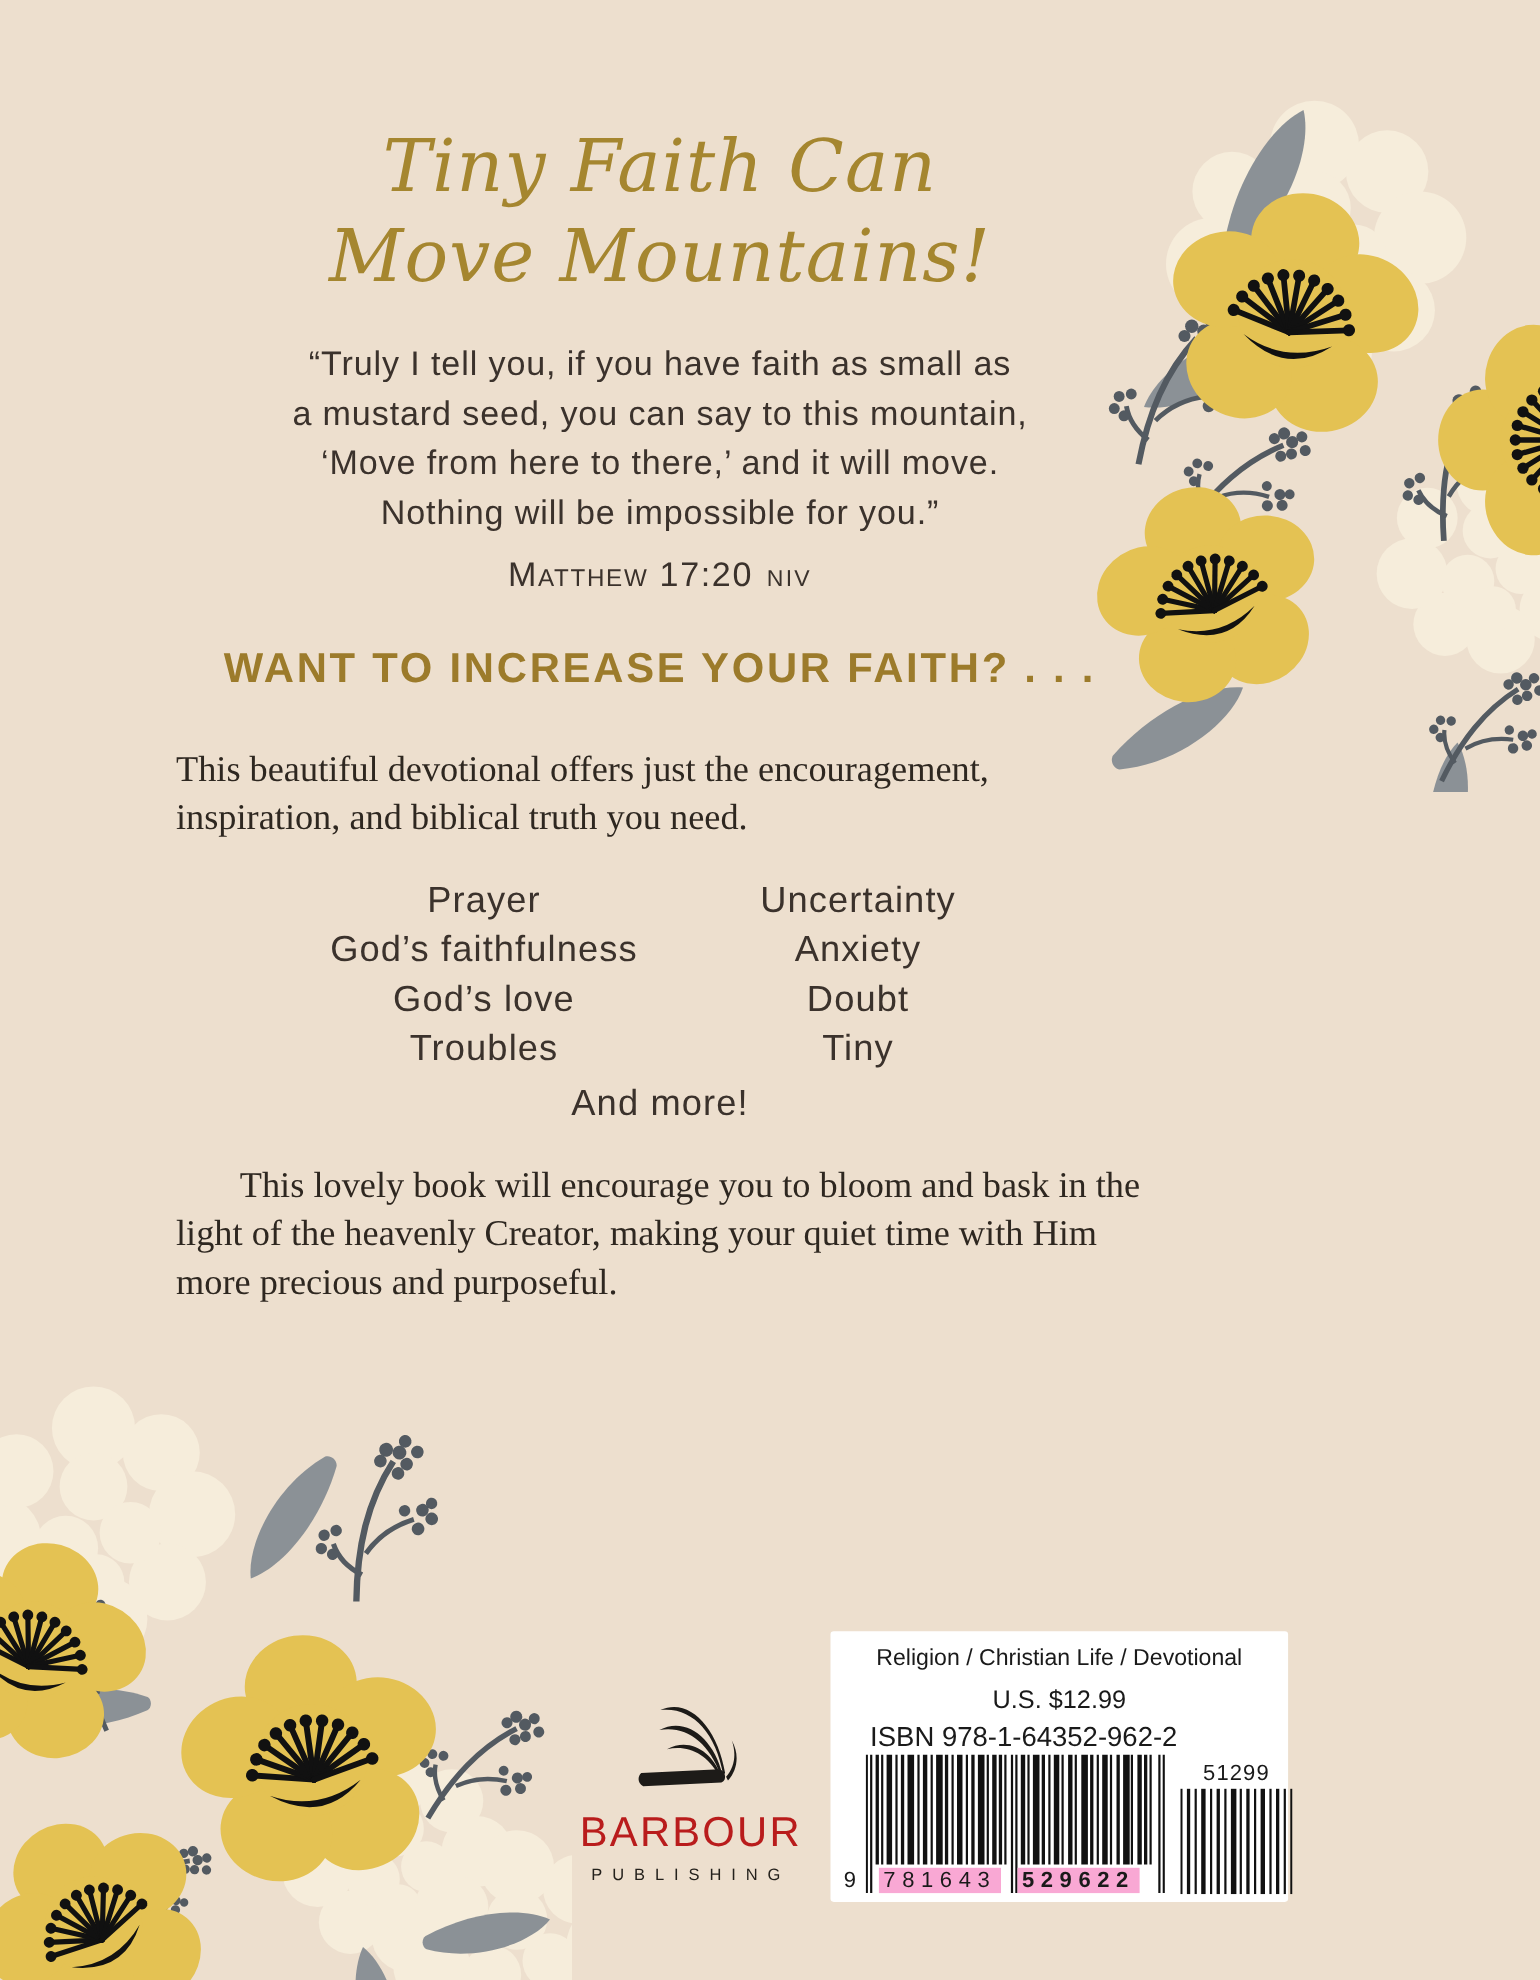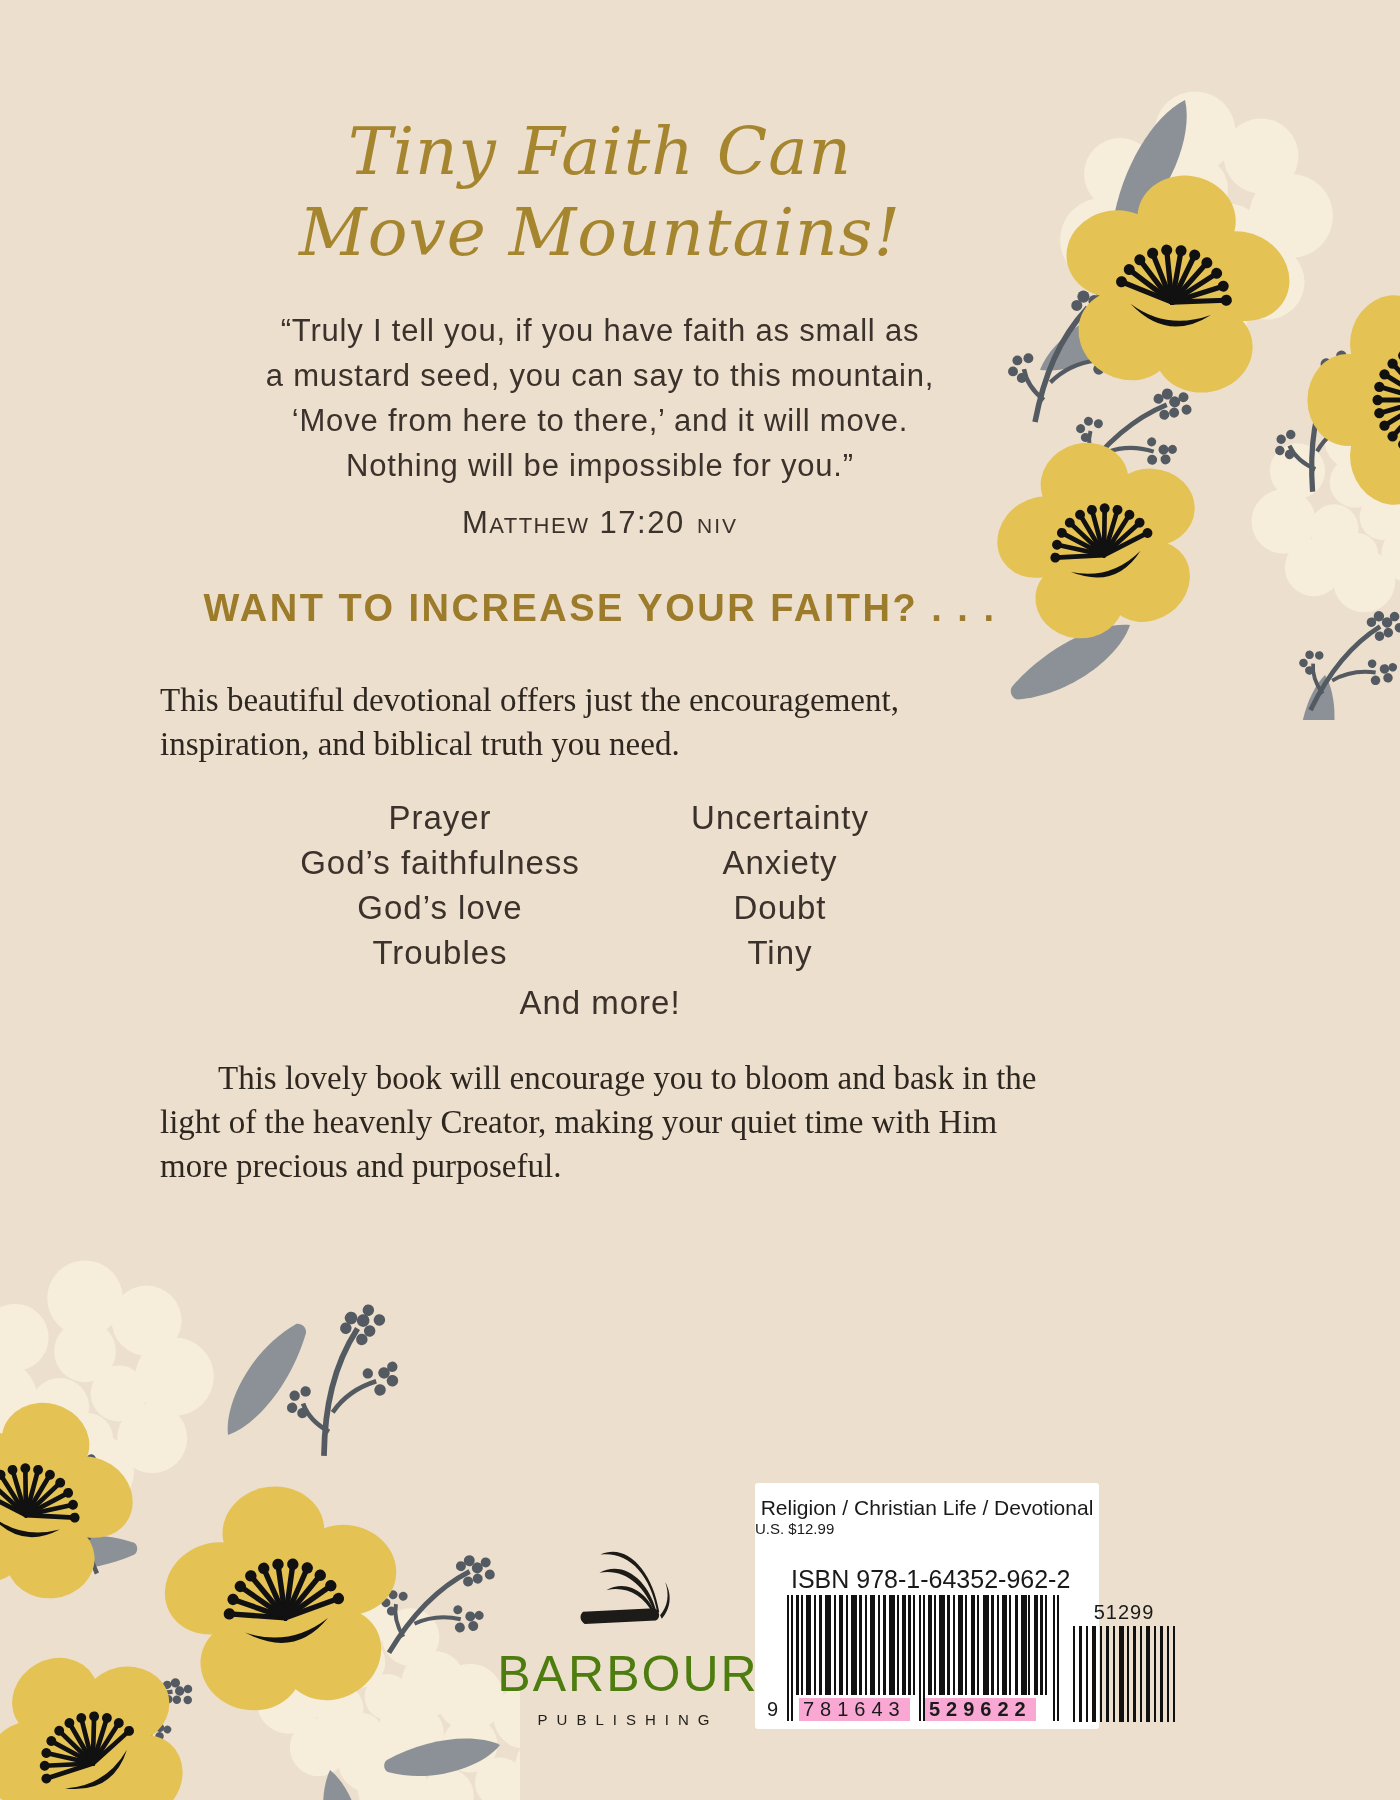--- a/index.html
+++ b/index.html
@@ -51,29 +51,29 @@
   .t-left{width:380px;}
   .t-right{width:280px;margin-left:10px;}
   .t-item{display:block;}
   .topics-more{
     margin-top:8px;text-align:center;
     font-size:33px;letter-spacing:1px;color:#3B322C;
   }
   
   .publisher{position:absolute;left:478px;top:1545px;width:300px;text-align:center;z-index:1;}
   .publisher svg{display:block;margin:0 auto;}
-  .pub-name{margin-top:8px;font-size:50px;letter-spacing:2px;color:#4d7c0f;}
+  .pub-name{margin-top:8px;font-size:38px;letter-spacing:2px;color:#b91c1c;}
   .pub-type{margin-top:8px;font-size:15px;letter-spacing:9px;color:#24211C;}
   
   .barcode-box{
-    position:absolute;left:755px;top:1483px;width:344px;height:246px;
+    position:absolute;left:755px;top:1483px;width:416px;height:246px;
     background:#FFFFFF;border-radius:3px;z-index:2;color:#1A1A1A;
   }
   .bc-category{margin-top:13px;text-align:center;font-size:21px;}
-  .bc-price{font-size:15px;}
+  .bc-price{margin-top:12px;text-align:center;font-size:23px;}
   .bc-isbn{position:absolute;left:36px;top:82px;font-size:25px;}
   .bc-main{position:absolute;left:32px;top:112px;width:272px;height:126px;}
   .bc-main svg{position:absolute;left:0;top:0;}
   .bc-d{position:absolute;bottom:0;font-size:20px;background:#f9a8d4;padding:0 4px;letter-spacing:6px;}
   .bc-d9{left:-24px;background:transparent;letter-spacing:0;}
   .bc-g1{left:12px;}
   .bc-g2{left:138px;font-weight:bold;}
   .bc-supp{position:absolute;left:318px;top:118px;width:102px;text-align:center;}
   .bc-supp-label{font-size:20px;letter-spacing:1px;}
   .bc-supp svg{display:block;margin-top:2px;}

